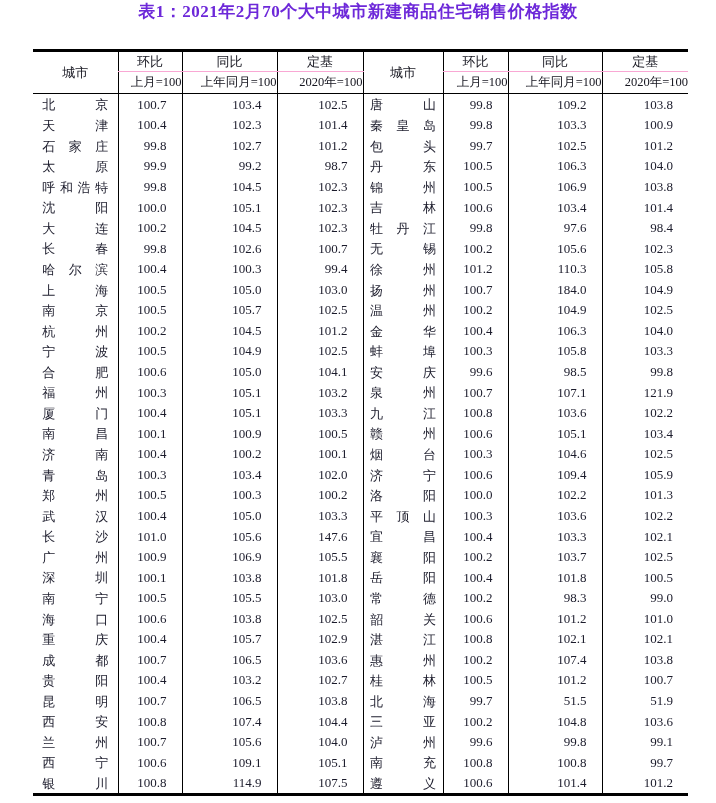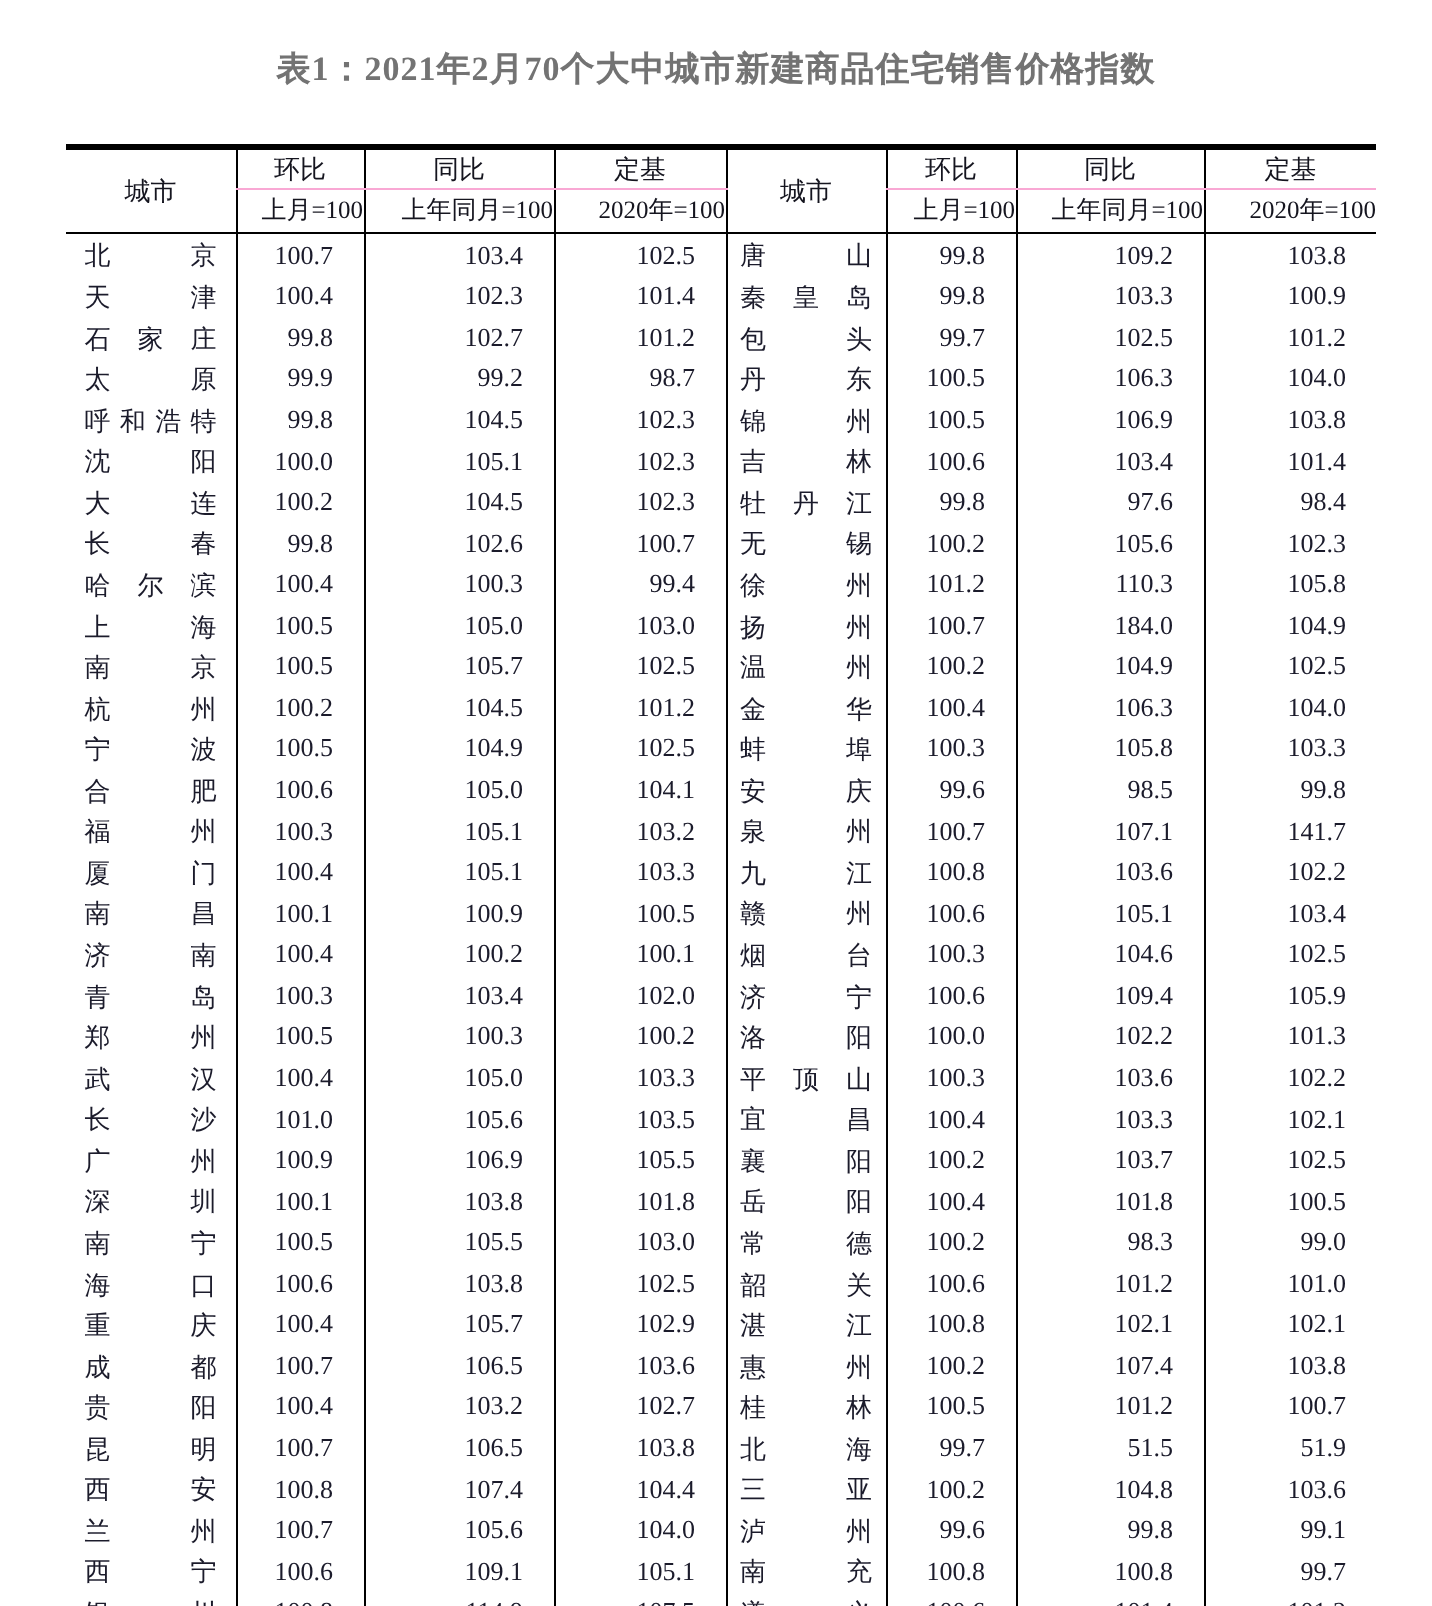--- a/index.html
+++ b/index.html
@@ -3,25 +3,25 @@
 <meta charset="utf-8">
 <style>
   html,body{margin:0;padding:0;background:#ffffff;}
   body{
     width:716px;height:803px;overflow:hidden;
     font-family:"Liberation Serif","DejaVu Serif",serif;
     color:#17171f;
   }
   .page{position:relative;width:716px;height:803px;background:#fff;}
   .title{
-    margin:0;padding-top:23px;
+    margin:0;
     text-align:center;
     font-size:17px;font-weight:bold;
     letter-spacing:0.5px;
-    color:#737373;
+    color:#6d28d9;
   }
   table.idx{
     border-collapse:collapse;
     table-layout:fixed;
     margin:26px 0 0 33px;
     width:655px;
     border-top:3px solid #000;
     border-bottom:3px solid #000;
   }
   th,td{
@@ -324,21 +324,21 @@
             </span></td>
           <td class="num vl">100.3</td>
           <td class="num vl">105.1</td>
           <td class="num vl">103.2</td>
           <td class="city vl"><span class="cityname">
               <span>泉</span>
               <span>州</span>
             </span></td>
           <td class="num vl">100.7</td>
           <td class="num vl">107.1</td>
-          <td class="num vl">141.7</td>
+          <td class="num vl">121.9</td>
         </tr>
         <tr>
           <td class="city"><span class="cityname">
               <span>厦</span>
               <span>门</span>
             </span></td>
           <td class="num vl">100.4</td>
           <td class="num vl">105.1</td>
           <td class="num vl">103.3</td>
           <td class="city vl"><span class="cityname">
@@ -430,21 +430,21 @@
           <td class="num vl">103.6</td>
           <td class="num vl">102.2</td>
         </tr>
         <tr>
           <td class="city"><span class="cityname">
               <span>长</span>
               <span>沙</span>
             </span></td>
           <td class="num vl">101.0</td>
           <td class="num vl">105.6</td>
-          <td class="num vl">103.5</td>
+          <td class="num vl">147.6</td>
           <td class="city vl"><span class="cityname">
               <span>宜</span>
               <span>昌</span>
             </span></td>
           <td class="num vl">100.4</td>
           <td class="num vl">103.3</td>
           <td class="num vl">102.1</td>
         </tr>
         <tr>
           <td class="city"><span class="cityname">

